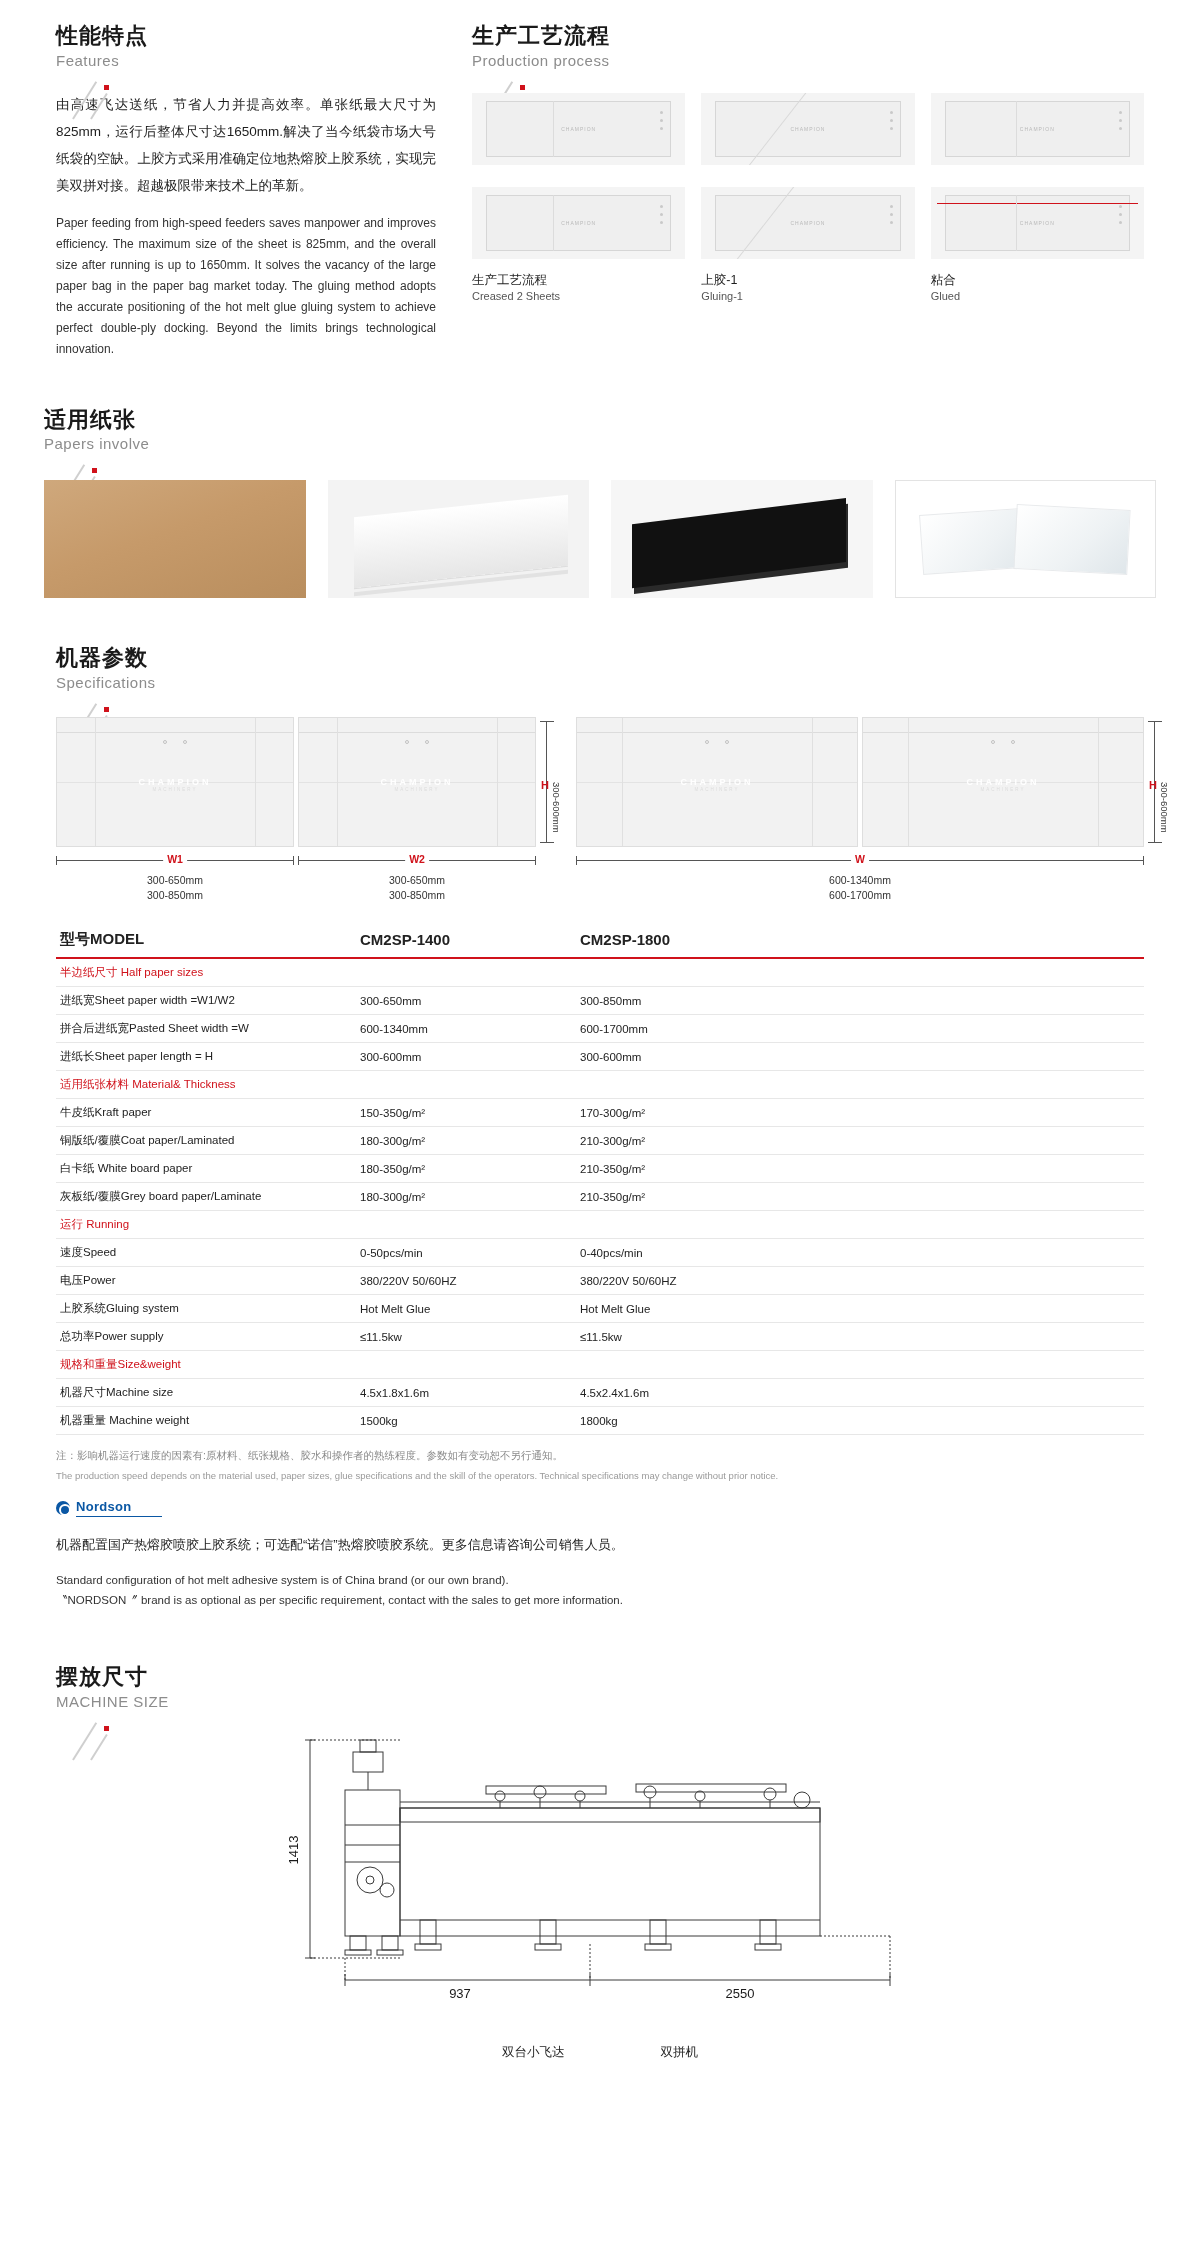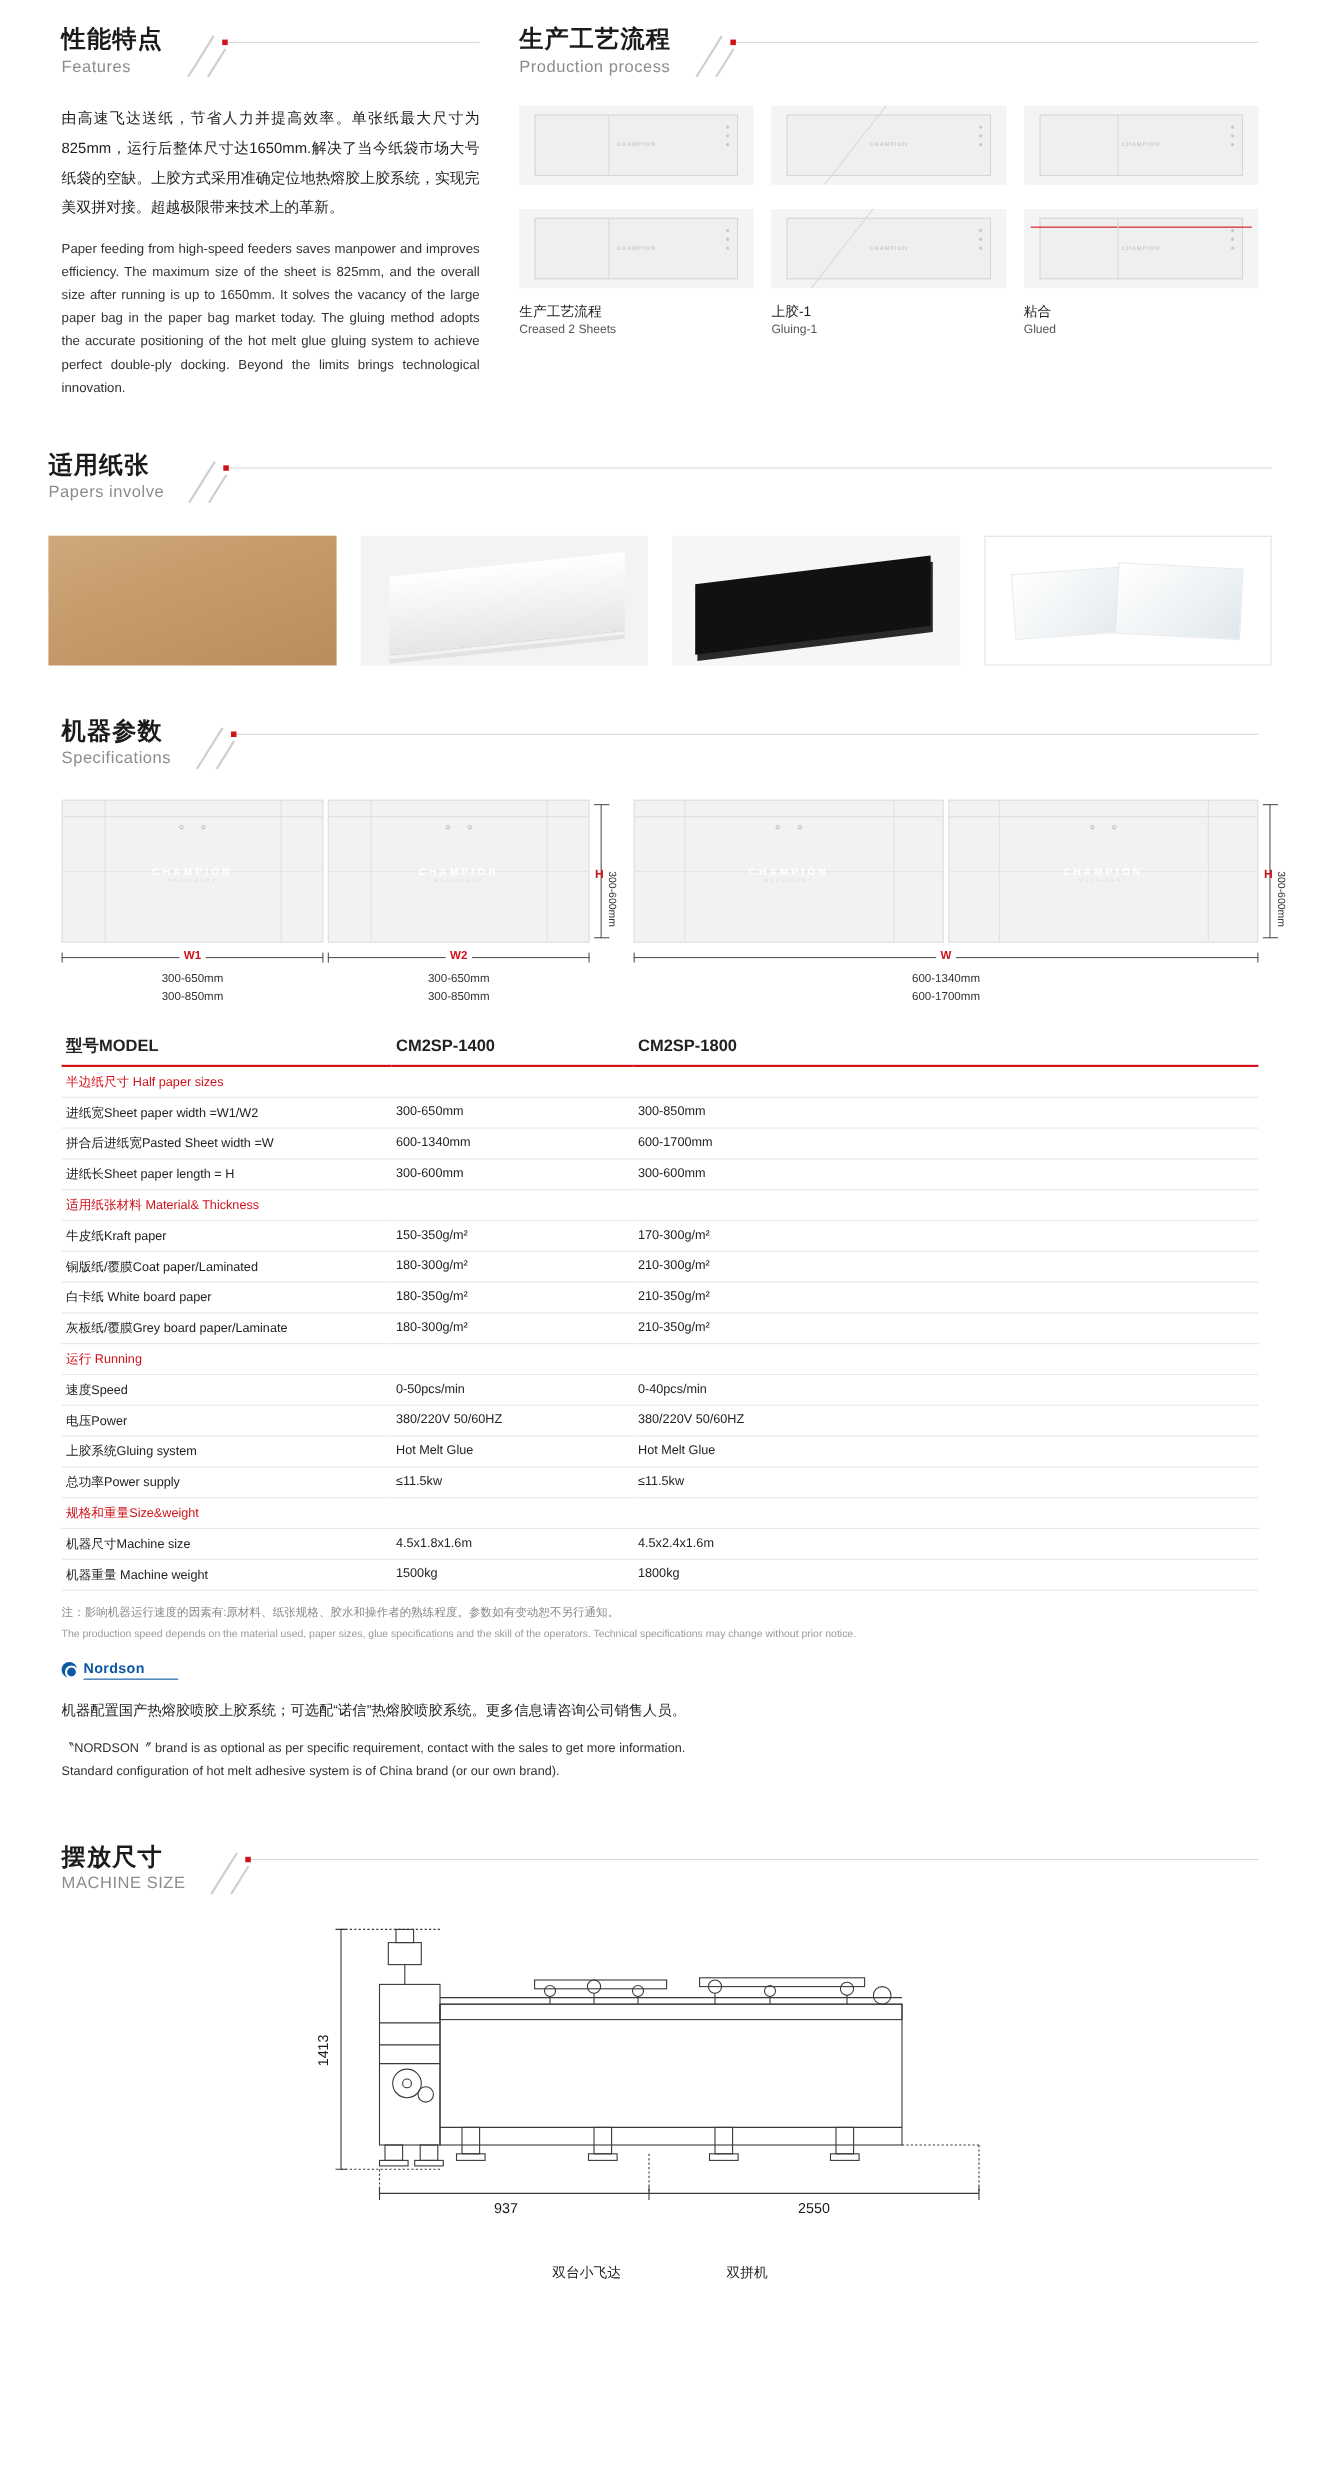--- a/index.html
+++ b/index.html
@@ -7,21 +7,21 @@
   body {
     width:1200px;
     background:#ffffff;
     font-family:"Liberation Sans", sans-serif;
     color:#222;
     -webkit-font-smoothing:antialiased;
   }
   .page { position:relative; width:1200px; }
 
   
-  .sec-head { position:relative; display:flex; align-items:flex-start; }
+  .sec-head { position:relative; display:flex; align-items:flex-start;flex-direction:column; }
   .sec-head .titles { position:relative; z-index:2; background:#fff; padding-right:6px; }
   .sec-head .cn { font-size:22px; font-weight:bold; color:#1a1a1a; letter-spacing:1px; line-height:1.25; }
   .sec-head .en { font-size:15px; color:#8c8c8c; letter-spacing:0.5px; line-height:1.4; }
   .slash-wrap { position:relative; flex:1; height:52px; margin-left:4px; }
   .slash { position:absolute; width:2px; background:#cfcfcf; transform-origin:bottom center; }
   .slash.s1 { height:44px; left:12px; top:4px; transform:rotate(32deg); }
   .slash.s2 { height:30px; left:30px; top:18px; transform:rotate(32deg); }
   .hrule { position:absolute; left:46px; right:0; top:16px; height:1px; background:#d8d8d8; }
   .reddot { position:absolute; width:5px; height:5px; background:#d0121b; top:14px; left:44px; }
 
@@ -500,22 +500,22 @@
     <div class="nordson">
       <div class="mark"></div>
       <div>
         <div class="txt">Nordson</div>
         <div class="nordson-rule"></div>
       </div>
     </div>
 
     <div class="afternote-cn">机器配置国产热熔胶喷胶上胶系统；可选配“诺信”热熔胶喷胶系统。更多信息请咨询公司销售人员。</div>
     <div class="afternote-en">
+      <div>Standard configuration of hot melt adhesive system is of China brand (or our own brand).</div>
       <div>〝NORDSON〞 brand is as optional as per specific requirement,  contact with the sales to get more information.</div>
-      <div>Standard configuration of hot melt adhesive system is of China brand (or our own brand).</div>
     </div>
   </div>
 
   <div class="sec-ms">
     <div class="sec-head">
       <div class="titles">
         <div class="cn">摆放尺寸</div>
         <div class="en">MACHINE SIZE</div>
       </div>
       <div class="slash-wrap">

